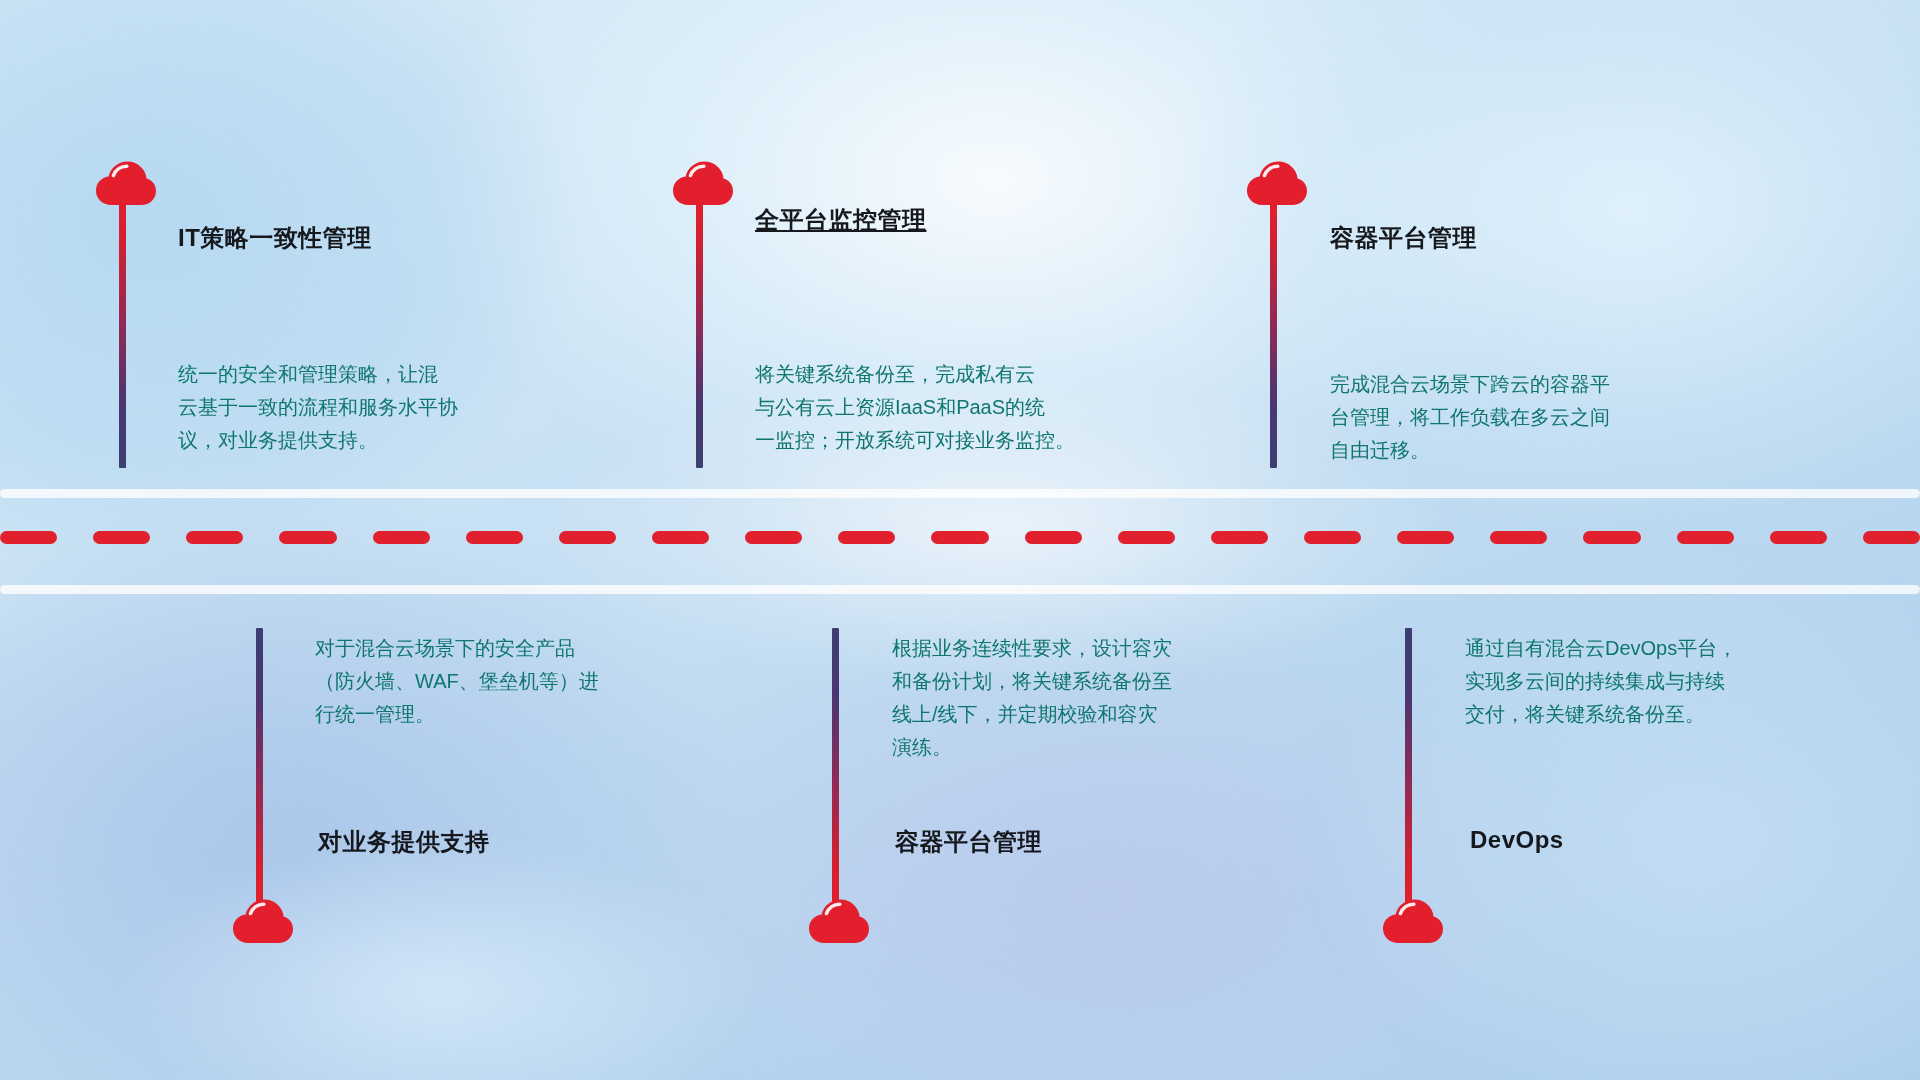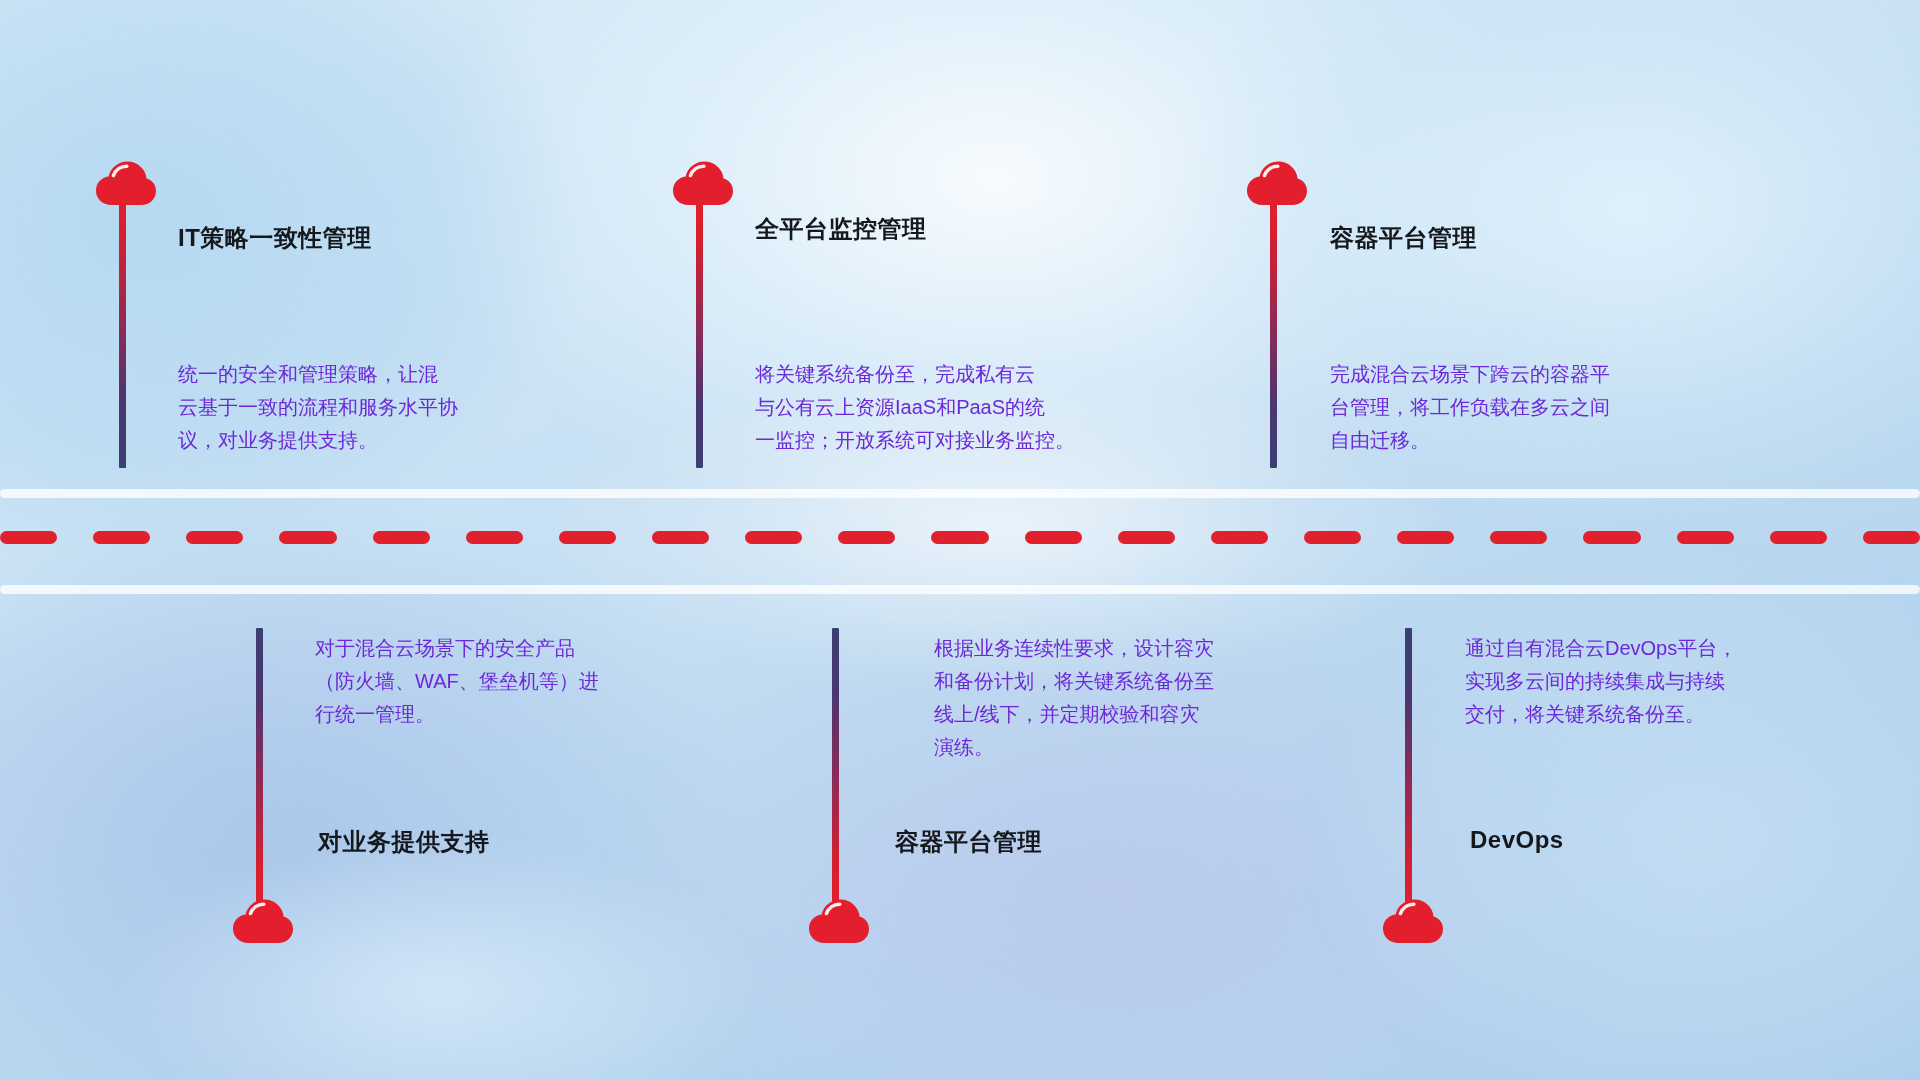--- a/index.html
+++ b/index.html
@@ -131,21 +131,21 @@
     font-size: 24px;
     font-weight: 700;
     color: #15181d;
     letter-spacing: 0.5px;
     white-space: nowrap;
   }
   .col-body {
     position: absolute;
     font-size: 20px;
     line-height: 33px;
-    color: #6d28d9;
+    color: #0f766e;
     white-space: pre-line;
   }
 </style>
 </head>
 <body>
 
 <div id="stage">
 
   <div class="bg-base"></div>
   <div class="bg-glow glow-a"></div>
@@ -172,36 +172,36 @@
   </div>
 
   <div class="col">
     <div class="cloud" style="left:672px; top:160px;">
       <svg viewBox="0 0 62 46" xmlns="http://www.w3.org/2000/svg">
         <path d="M16.5 45 C7 45 1 38.5 1 30.5 C1 23 6.5 17.3 13.6 16.4 C15.8 7.6 23.4 1.5 32.4 1.5 C42.4 1.5 50.6 8.9 51.6 18.6 C57.2 20.2 61 25.1 61 31 C61 38.8 55 45 46 45 Z" fill="#e31f2d"></path>
         <path d="M18.5 15.5 C20.6 9.8 25.8 6.2 31.8 6.2" fill="none" stroke="#ffffff" stroke-width="3.6" stroke-linecap="round" opacity="0.92"></path>
       </svg>
     </div>
     <div class="stem stem-down" style="left:696px; top:196px; height:272px;"></div>
-    <div class="col-title" style="left:755px; top:213px;">全平台监控管理</div>
+    <div class="col-title" style="left:755px; top:204px;text-decoration:underline;">全平台监控管理</div>
     <div class="col-body" style="left:755px; top:358px; width:440px;">将关键系统备份至，完成私有云
 与公有云上资源IaaS和PaaS的统
 一监控；开放系统可对接业务监控。</div>
   </div>
 
   <div class="col">
     <div class="cloud" style="left:1246px; top:160px;">
       <svg viewBox="0 0 62 46" xmlns="http://www.w3.org/2000/svg">
         <path d="M16.5 45 C7 45 1 38.5 1 30.5 C1 23 6.5 17.3 13.6 16.4 C15.8 7.6 23.4 1.5 32.4 1.5 C42.4 1.5 50.6 8.9 51.6 18.6 C57.2 20.2 61 25.1 61 31 C61 38.8 55 45 46 45 Z" fill="#e31f2d"></path>
         <path d="M18.5 15.5 C20.6 9.8 25.8 6.2 31.8 6.2" fill="none" stroke="#ffffff" stroke-width="3.6" stroke-linecap="round" opacity="0.92"></path>
       </svg>
     </div>
     <div class="stem stem-down" style="left:1270px; top:196px; height:272px;"></div>
     <div class="col-title" style="left:1330px; top:222px;">容器平台管理</div>
-    <div class="col-body" style="left:1330px; top:358px; width:430px;">完成混合云场景下跨云的容器平
+    <div class="col-body" style="left:1330px; top:368px; width:430px;">完成混合云场景下跨云的容器平
 台管理，将工作负载在多云之间
 自由迁移。</div>
   </div>
 
   <div class="divider-band">
     <div class="rule rule-top"></div>
     <div class="dashes" id="dash-track" style="padding-left: 0px;">
         <div class="dash" style="width: 57.1429px; background: rgb(225, 32, 46); margin-right: 36px;"></div>
         <div class="dash" style="width: 57.1429px; background: rgb(225, 32, 46); margin-right: 36px;"></div>
         <div class="dash" style="width: 57.1429px; background: rgb(225, 32, 46); margin-right: 36px;"></div>
@@ -236,21 +236,21 @@
     <div class="cloud" style="left:232px; top:898px;">
       <svg viewBox="0 0 62 46" xmlns="http://www.w3.org/2000/svg">
         <path d="M16.5 45 C7 45 1 38.5 1 30.5 C1 23 6.5 17.3 13.6 16.4 C15.8 7.6 23.4 1.5 32.4 1.5 C42.4 1.5 50.6 8.9 51.6 18.6 C57.2 20.2 61 25.1 61 31 C61 38.8 55 45 46 45 Z" fill="#e31f2d"></path>
         <path d="M18.5 15.5 C20.6 9.8 25.8 6.2 31.8 6.2" fill="none" stroke="#ffffff" stroke-width="3.6" stroke-linecap="round" opacity="0.92"></path>
       </svg>
     </div>
   </div>
 
   <div class="col">
     <div class="stem stem-up" style="left:832px; top:628px; height:280px;"></div>
-    <div class="col-body" style="left:934px; top:632px; width:430px;">根据业务连续性要求，设计容灾
+    <div class="col-body" style="left:892px; top:632px; width:430px;">根据业务连续性要求，设计容灾
 和备份计划，将关键系统备份至
 线上/线下，并定期校验和容灾
 演练。</div>
     <div class="col-title" style="left:895px; top:826px;">容器平台管理</div>
     <div class="cloud" style="left:808px; top:898px;">
       <svg viewBox="0 0 62 46" xmlns="http://www.w3.org/2000/svg">
         <path d="M16.5 45 C7 45 1 38.5 1 30.5 C1 23 6.5 17.3 13.6 16.4 C15.8 7.6 23.4 1.5 32.4 1.5 C42.4 1.5 50.6 8.9 51.6 18.6 C57.2 20.2 61 25.1 61 31 C61 38.8 55 45 46 45 Z" fill="#e31f2d"></path>
         <path d="M18.5 15.5 C20.6 9.8 25.8 6.2 31.8 6.2" fill="none" stroke="#ffffff" stroke-width="3.6" stroke-linecap="round" opacity="0.92"></path>
       </svg>
     </div>

